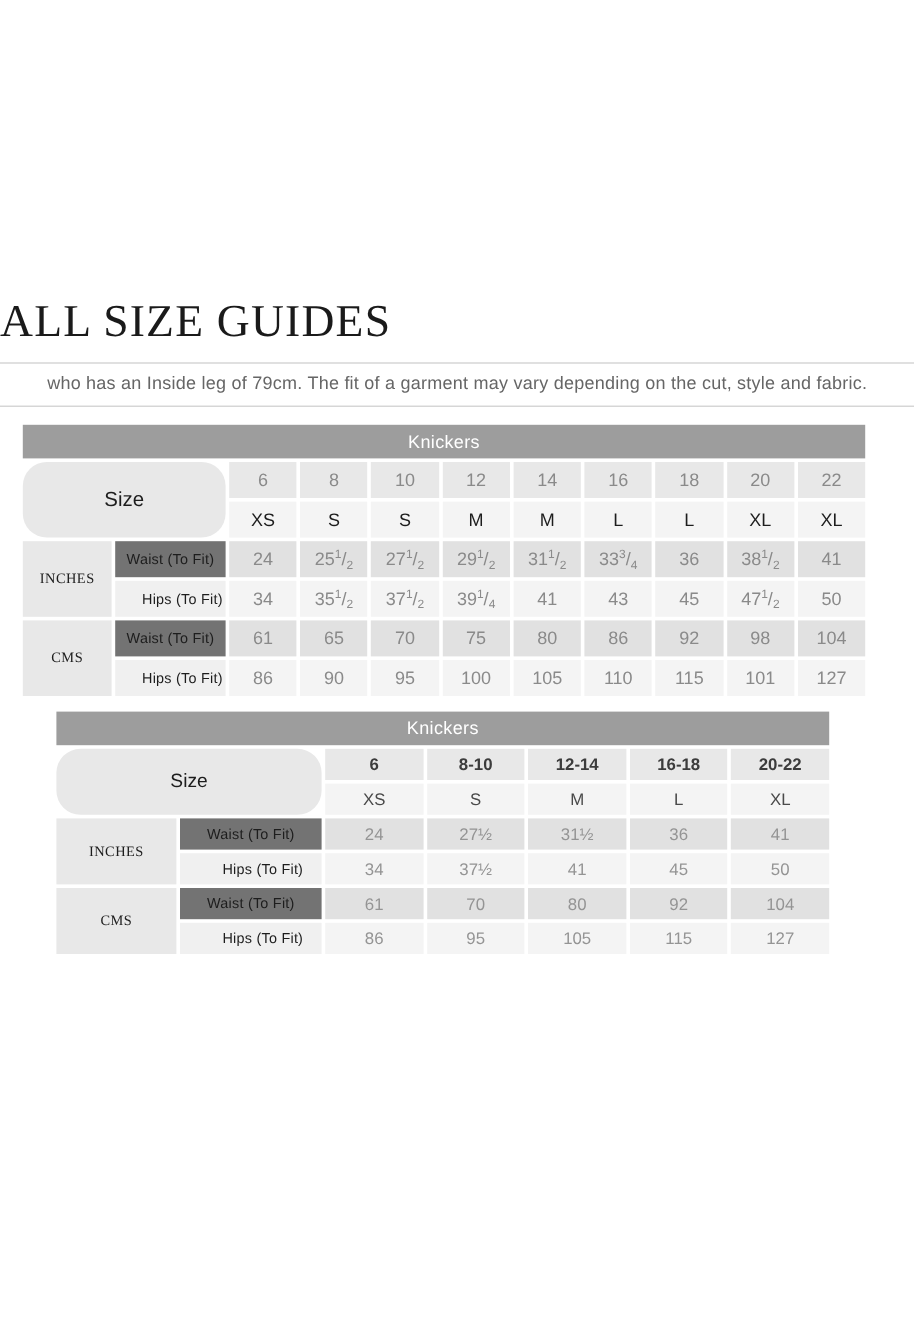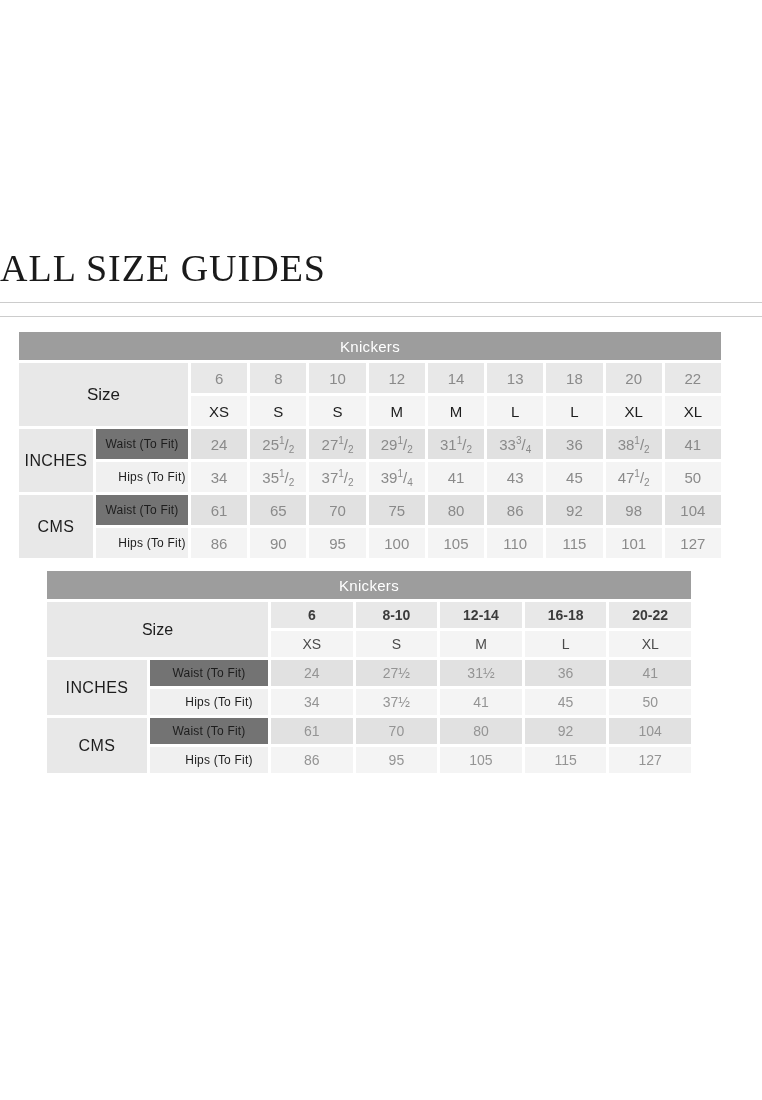--- a/index.html
+++ b/index.html
@@ -44,45 +44,46 @@
     font-weight:400;overflow:hidden;white-space:nowrap;
   }
   .t1 table.size-table th, .t1 table.size-table td{height:30px;}
   .t2 table.size-table th, .t2 table.size-table td{height:26px;}
   td.tbl-title{
     background:var(--header-bar);color:var(--header-text);
     font-size:15px;font-weight:700;letter-spacing:.3px;height:28px !important;
   }
   td.size-hd{
     background:var(--label-bg);color:var(--label-text);
-    font-size:17px;font-weight:700;
+    font-size:17px;font-weight:700;border-radius:20px;
   }
   td.size-num{background:var(--label-bg);color:var(--value-text);font-size:15px;}
   td.size-let{background:var(--cell-light);color:var(--label-text);font-size:15px;font-weight:700;}
-  td.unit{background:var(--label-bg);color:var(--label-text);font-size:16px;font-weight:700;letter-spacing:.4px;}
+  td.unit{background:var(--label-bg);color:var(--label-text);font-size:12px;font-weight:700;letter-spacing:.4px;font-family:Liberation Serif, serif;}
   td.mlabel{font-size:12px;font-weight:700;color:var(--label-text);letter-spacing:.2px;}
   td.val{font-size:15px;color:var(--value-text);margin-left:13px;}
   tr.dark td.mlabel{background:#737373;}
   tr.dark td.val{background:var(--cell-dark);}
   tr.light td.mlabel{background:#f0f0f0;padding-left:20px;}
   tr.light td.val{background:var(--cell-light);}
   td.val sup{font-size:10px;vertical-align:6px;line-height:0;}
   td.val sub{font-size:10px;vertical-align:-3px;line-height:0;}
   
   .t2 td.size-num{color:#3c3c3c;font-size:14px;font-weight:600;}
   .t2 td.size-let{color:#4a4a4a;font-size:14px;font-weight:400;}
   .t2 td.val{font-size:14px;color:#949494;}
   .t2 td.size-hd{font-size:16px;}
 </style>
 </head>
 <body>
 
 <h1 class="page-title">ALL SIZE GUIDES</h1>
 
 <div class="intro-box">
+  <div>who has an Inside leg of 79cm. The fit of a garment may vary depending on the cut, style and fabric.</div>
 </div>
 
 <div class="t1">
   <table class="size-table">
       <colgroup>
         <col style="width: 74px;">
         <col style="width: 92px;">
         <col>
         <col>
         <col>
@@ -97,21 +98,21 @@
         <tr>
           <td class="tbl-title" colspan="11">Knickers</td>
         </tr>
         <tr>
           <td class="size-hd" colspan="2" rowspan="2">Size</td>
           <td class="size-num">6</td>
           <td class="size-num">8</td>
           <td class="size-num">10</td>
           <td class="size-num">12</td>
           <td class="size-num">14</td>
-          <td class="size-num">13</td>
+          <td class="size-num">16</td>
           <td class="size-num">18</td>
           <td class="size-num">20</td>
           <td class="size-num">22</td>
         </tr>
         <tr>
           <td class="size-let">XS</td>
           <td class="size-let">S</td>
           <td class="size-let">S</td>
           <td class="size-let">M</td>
           <td class="size-let">M</td>

